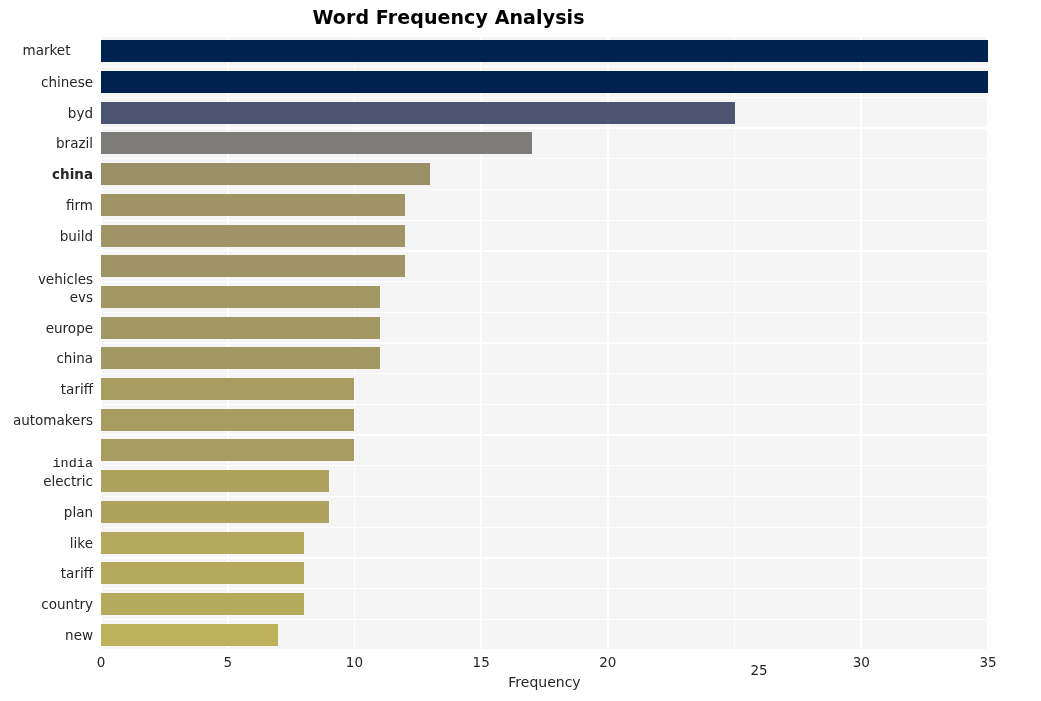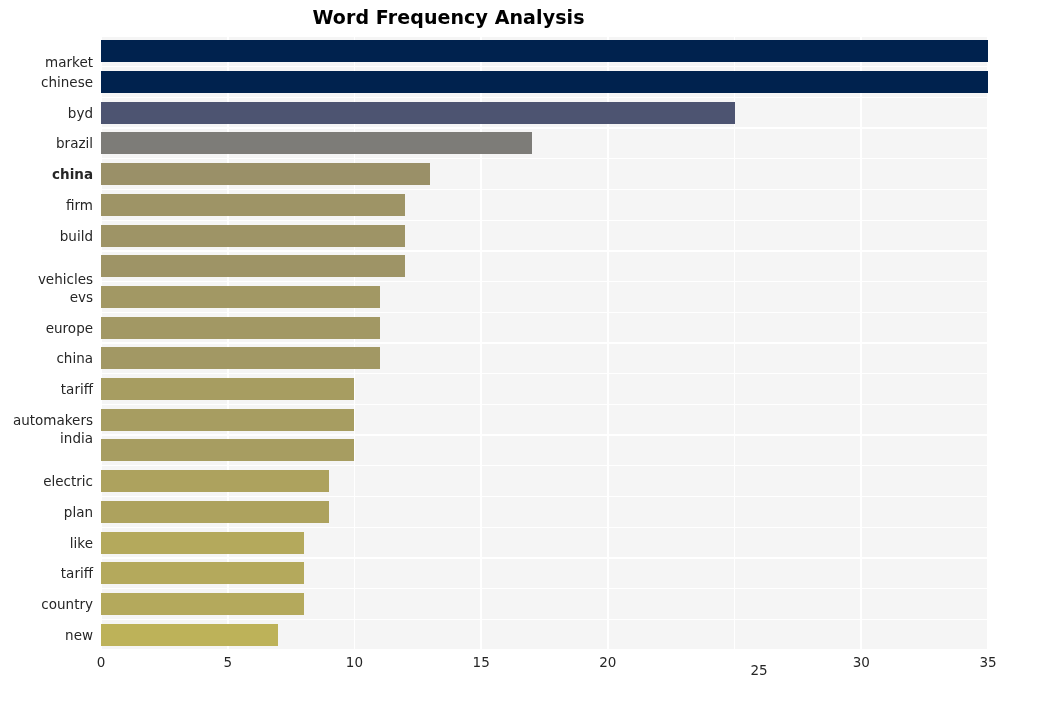--- a/index.html
+++ b/index.html
@@ -161,47 +161,48 @@
         <div class="bar" title="electric: 9" style="width: 228.086px; top: 434.15px; background: rgb(173, 162, 94);"></div>
         <div class="bar" title="plan: 9" style="width: 228.086px; top: 464.85px; background: rgb(173, 162, 94);"></div>
         <div class="bar" title="like: 8" style="width: 202.743px; top: 495.55px; background: rgb(180, 169, 92);"></div>
         <div class="bar" title="mexico: 8" style="width: 202.743px; top: 526.25px; background: rgb(180, 169, 92);"></div>
         <div class="bar" title="country: 8" style="width: 202.743px; top: 556.95px; background: rgb(180, 169, 92);"></div>
         <div class="bar" title="new: 7" style="width: 177.4px; top: 587.65px; background: rgb(189, 178, 89);"></div>
       </div>
   </div>
 
   <div id="ytick-layer">
-      <div class="ytick-label" style="top: 19px;">market</div>
+      <div class="ytick-label" style="top: 7px; text-align: center;">market</div>
       <div class="ytick-label" style="top: 39.05px;">chinese</div>
       <div class="ytick-label" style="top: 69.75px;">byd</div>
       <div class="ytick-label" style="top: 100.45px;">brazil</div>
       <div class="ytick-label" style="top: 131.15px; font-weight: bold;">china</div>
       <div class="ytick-label" style="top: 161.85px;">firm</div>
       <div class="ytick-label" style="top: 192.55px;">build</div>
       <div class="ytick-label" style="top: 236px;">vehicles</div>
       <div class="ytick-label" style="top: 253.95px;">evs</div>
       <div class="ytick-label" style="top: 284.65px;">europe</div>
       <div class="ytick-label" style="top: 315.35px;">china</div>
       <div class="ytick-label" style="top: 346.05px;">tariff</div>
       <div class="ytick-label" style="top: 376.75px;">automakers</div>
-      <div class="ytick-label" style="top: 395px;">india</div>
+      <div class="ytick-label" style="top: 421px; font-family: Liberation Mono, monospace;">india</div>
       <div class="ytick-label" style="top: 438.15px;">electric</div>
       <div class="ytick-label" style="top: 468.85px;">plan</div>
       <div class="ytick-label" style="top: 499.55px;">like</div>
       <div class="ytick-label" style="top: 530.25px;">tariff</div>
       <div class="ytick-label" style="top: 560.95px;">country</div>
       <div class="ytick-label" style="top: 591.65px;">new</div>
     </div>
 
   <div id="xtick-layer">
       <div class="xtick-label" style="left: 0px;">0</div>
       <div class="xtick-label" style="left: 126.714px;">5</div>
       <div class="xtick-label" style="left: 253.429px;">10</div>
       <div class="xtick-label" style="left: 380.143px;">15</div>
       <div class="xtick-label" style="left: 506.857px;">20</div>
       <div class="xtick-label" style="left: 658px; margin-top: 8px;">25</div>
       <div class="xtick-label" style="left: 760.286px;">30</div>
       <div class="xtick-label" style="left: 887px;">35</div>
     </div>
 
+  <div id="xaxis-label">Frequency</div>
 
 </div>
 
 </body></html>

